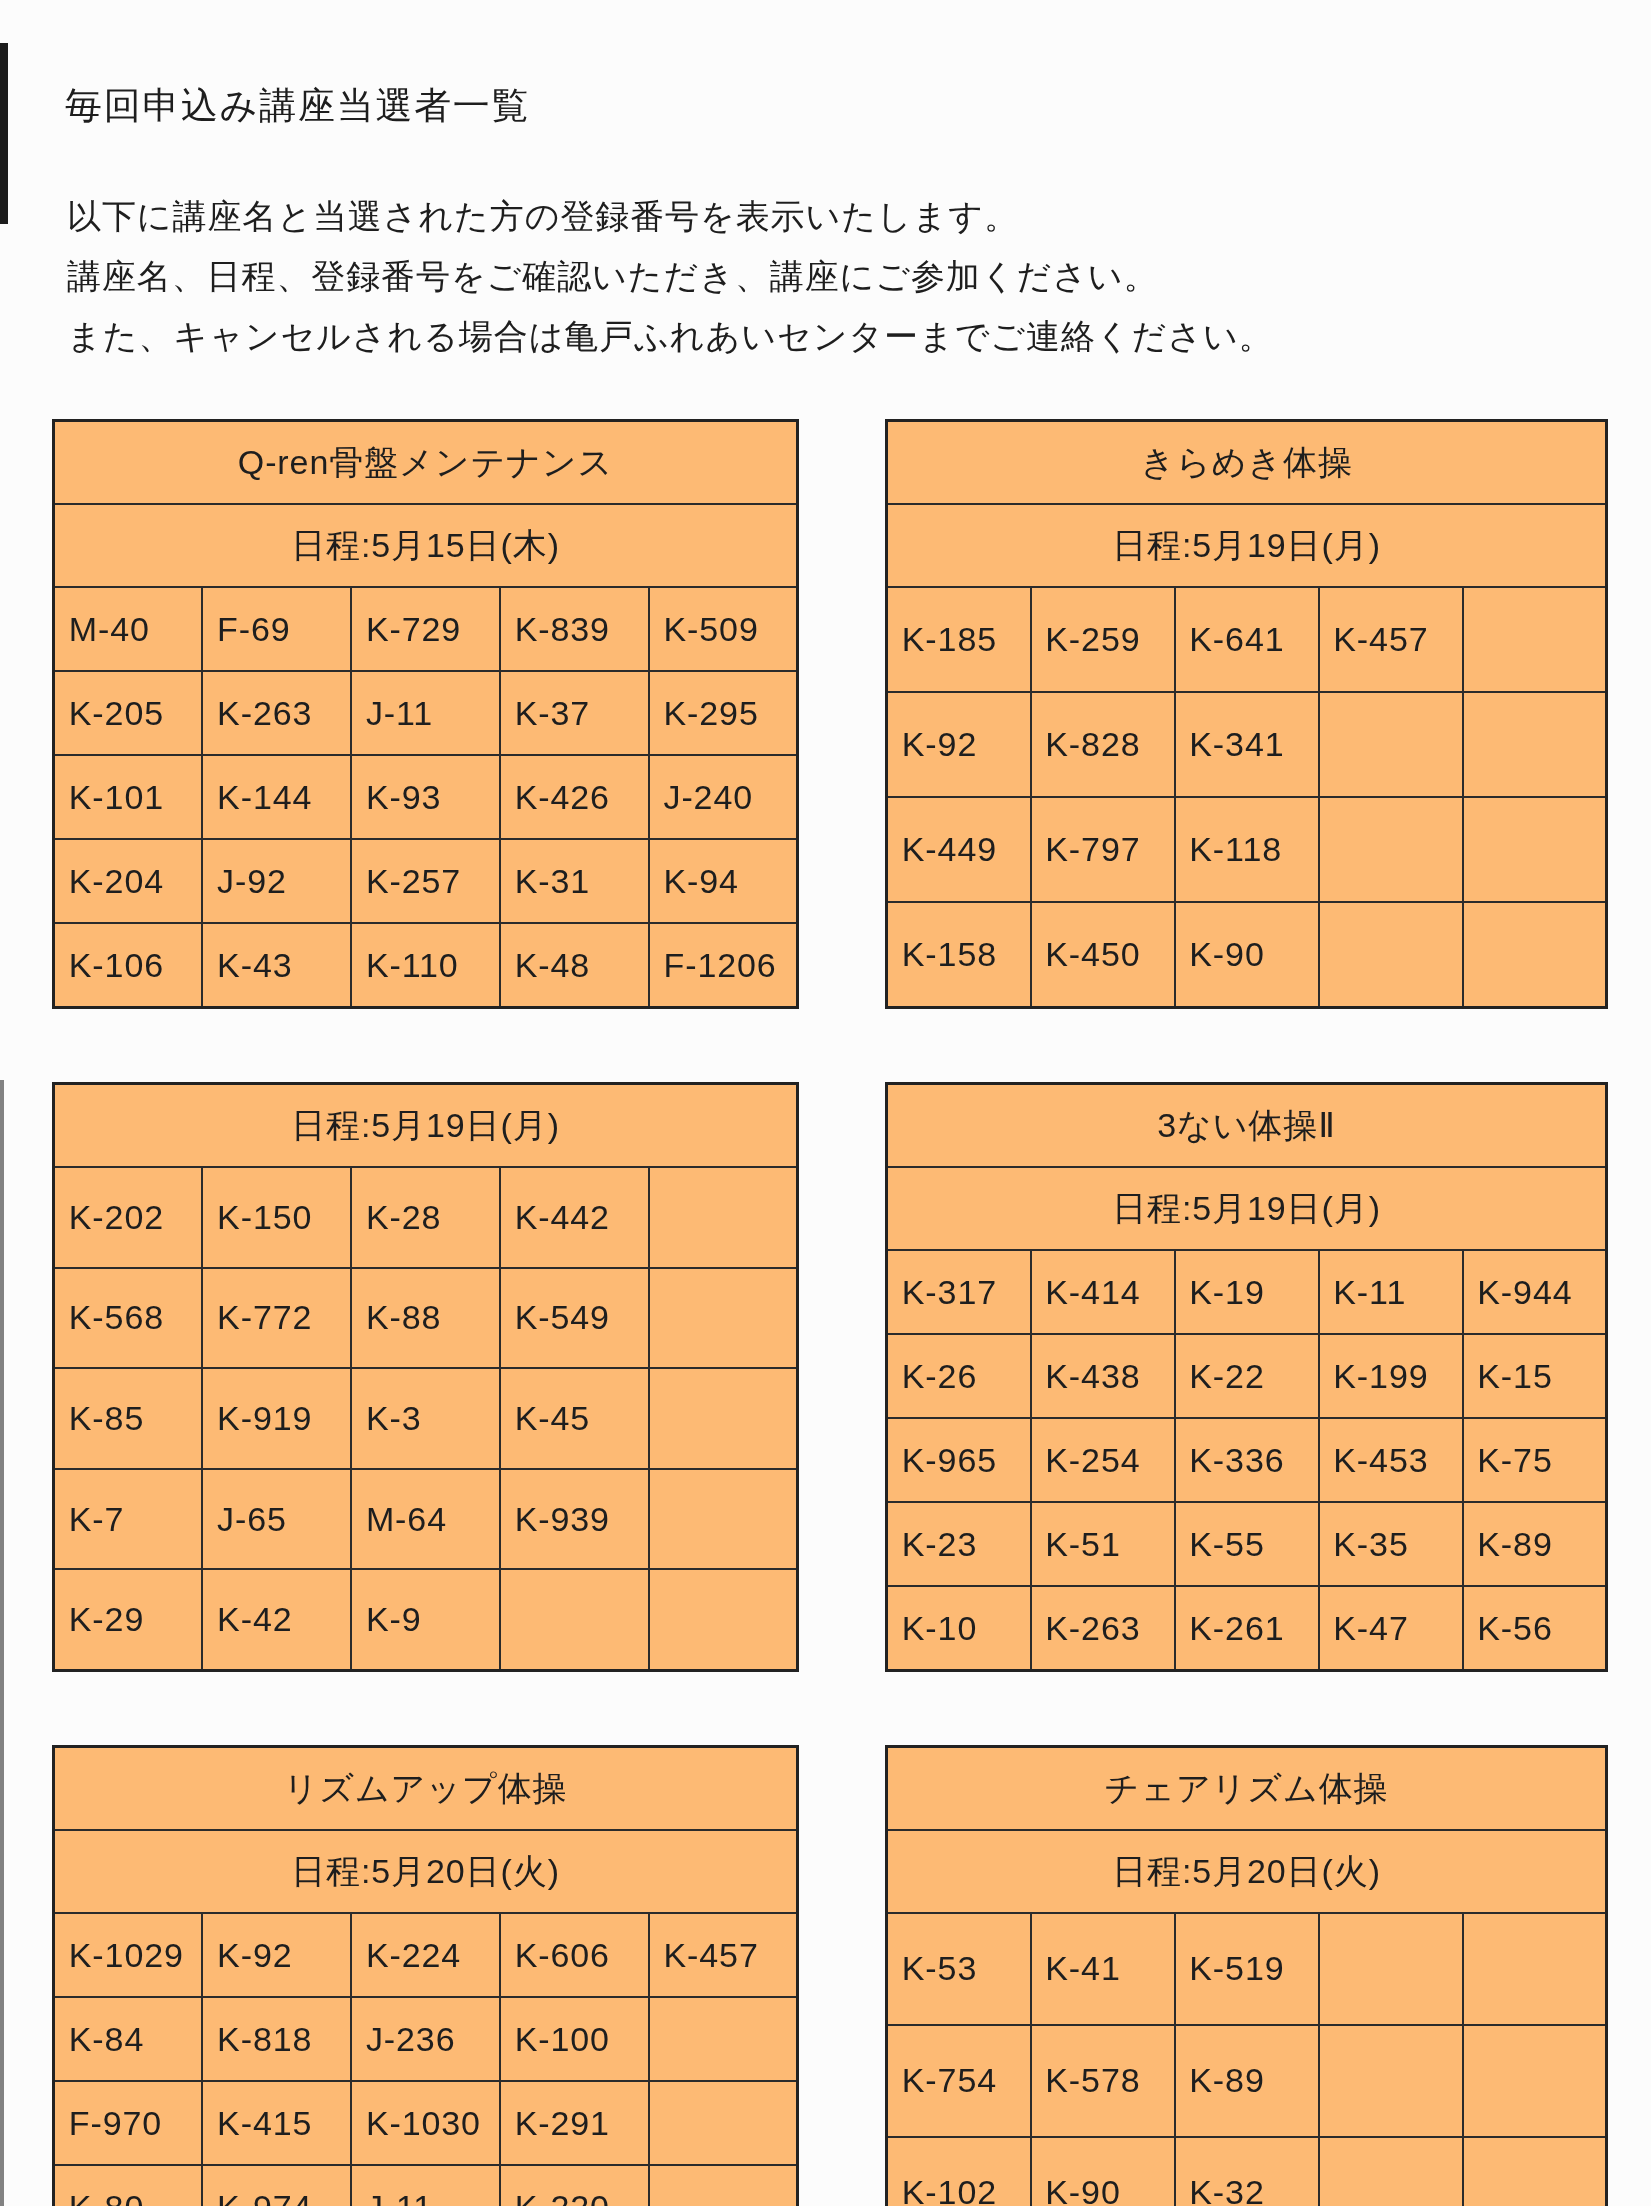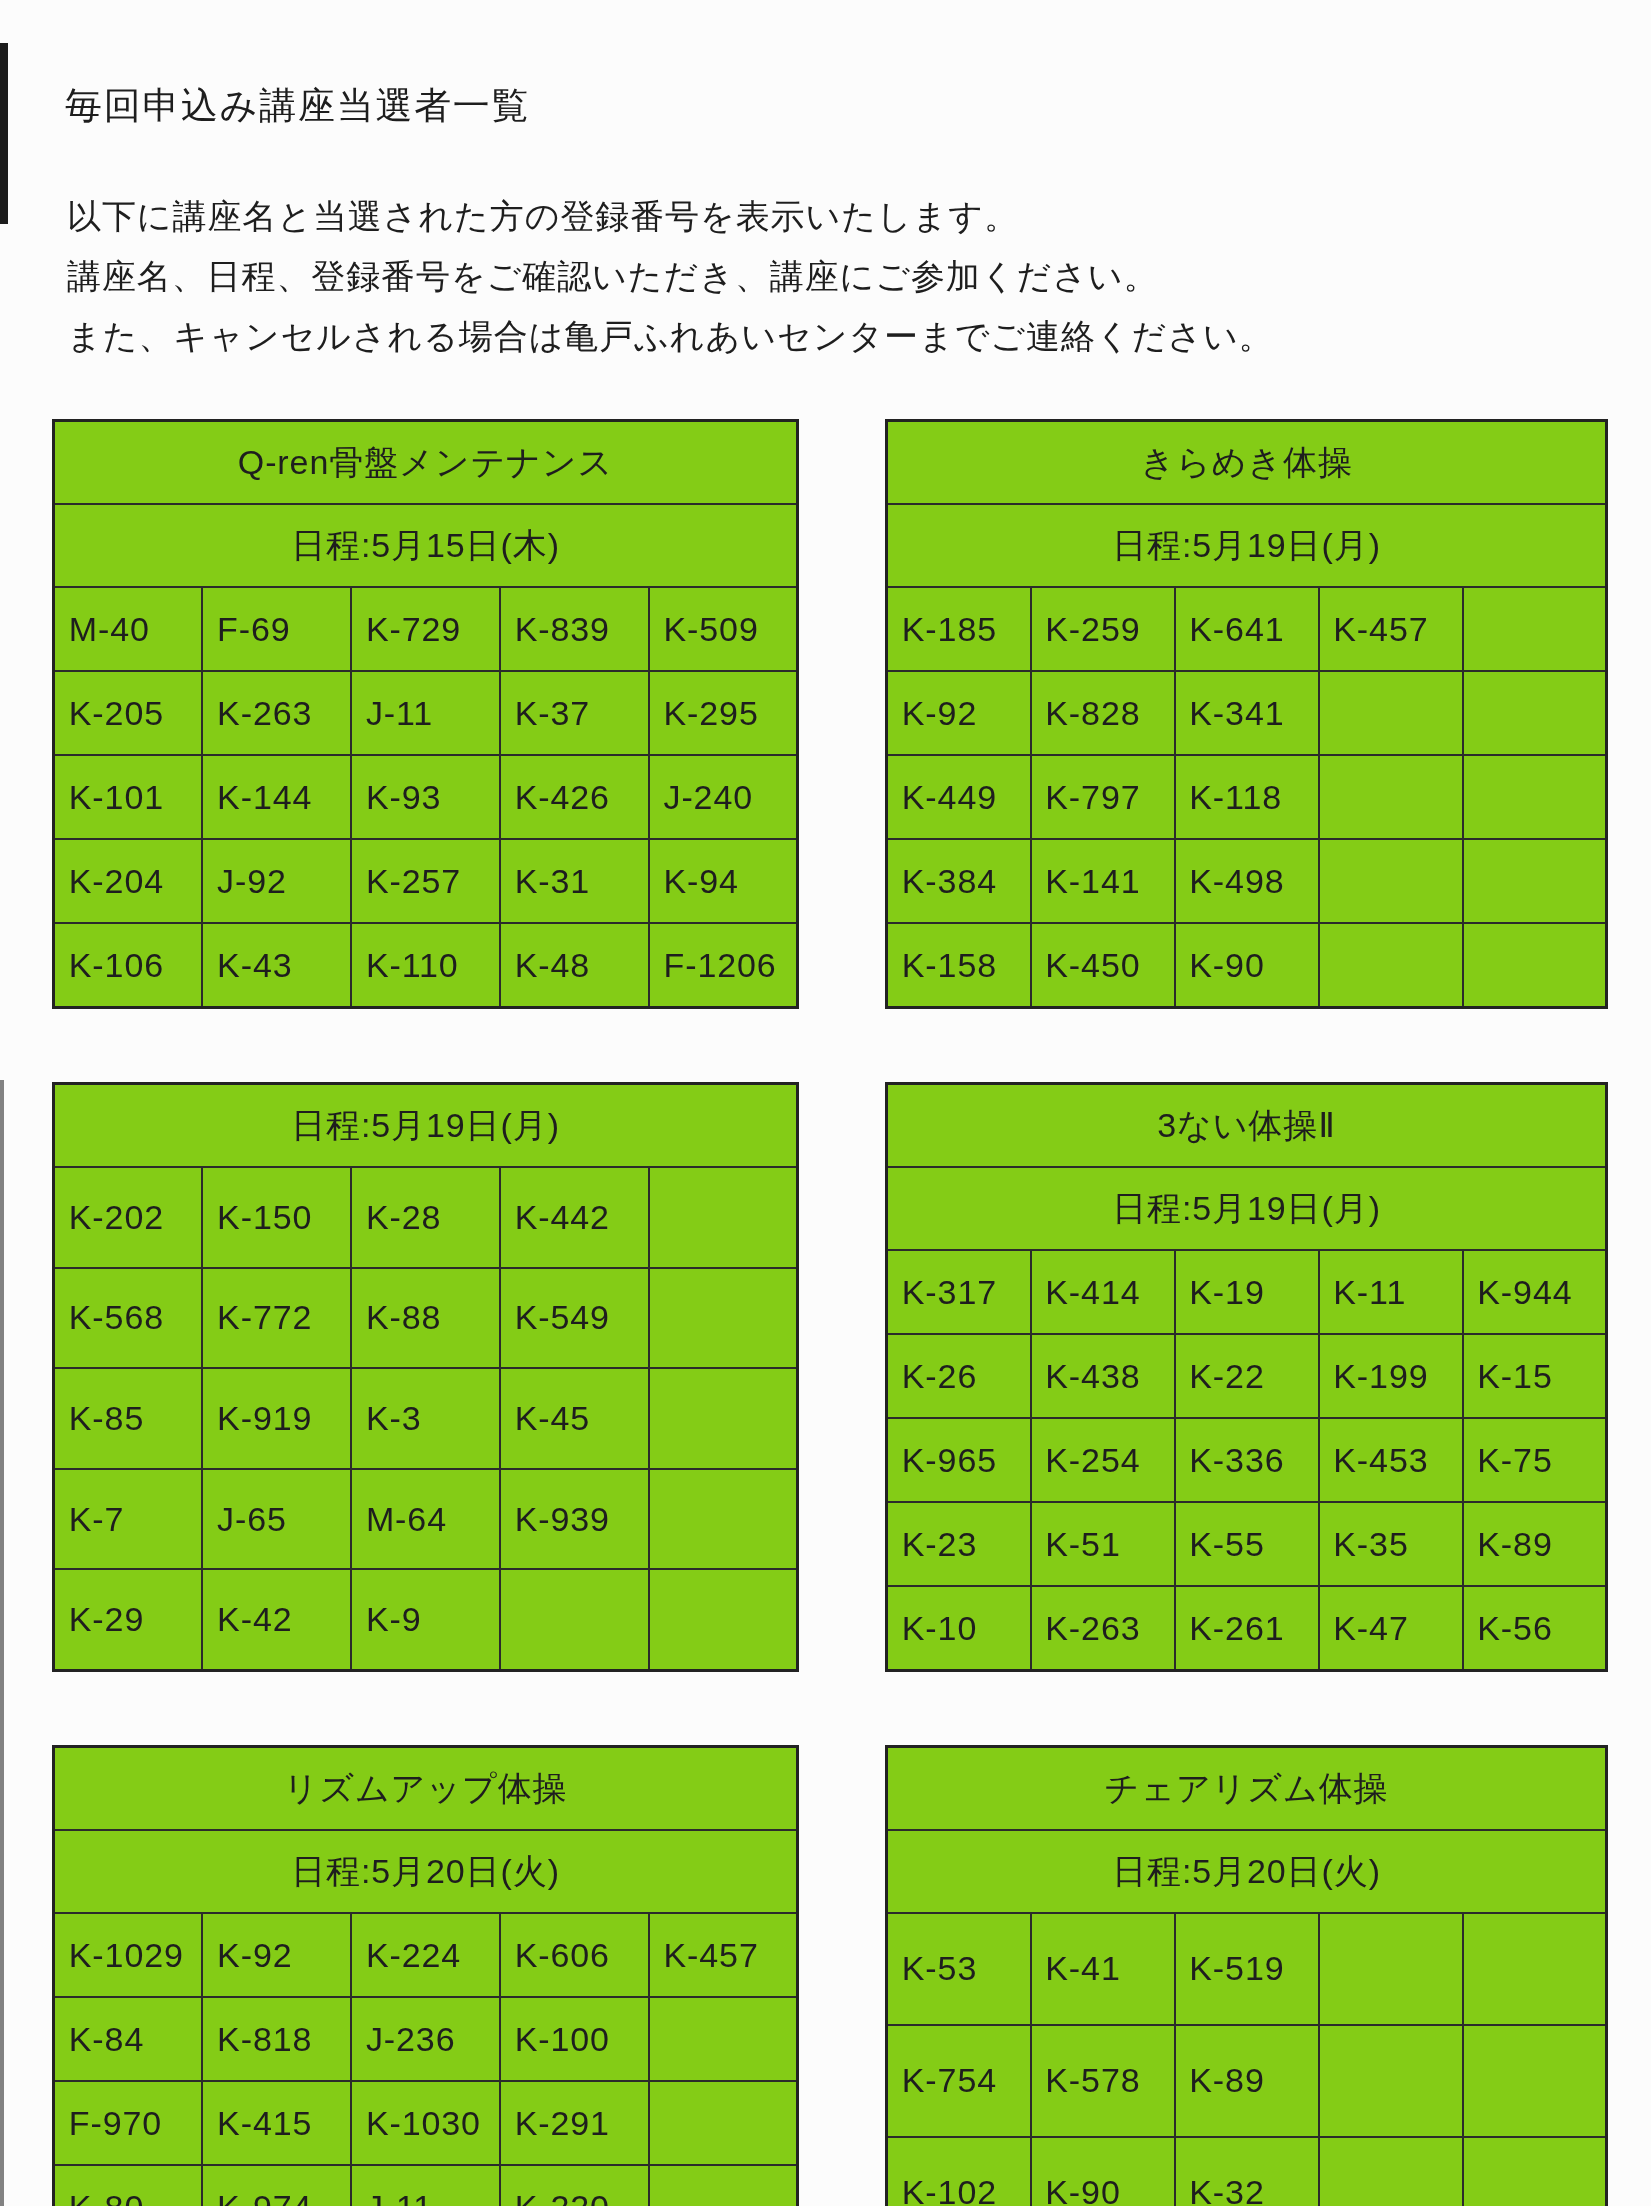--- a/index.html
+++ b/index.html
@@ -33,21 +33,21 @@
     display: grid;
     grid-template-columns: 747px 723px;
     column-gap: 86px;
     row-gap: 73px;
     margin: 53px 0 0 52px;
   }
   table.course-table {
     border-collapse: collapse;
     table-layout: fixed;
     width: 100%;
-    background: #84cc16;
+    background: #fdba74;
   }
   table.course-table th,
   table.course-table td {
     border: 2.6px solid #2b2b2b;
     font-weight: normal;
   }
   table.course-table { border: 3.4px solid #222; }
   th.course-title, th.course-date {
     height: 79px;
     font-size: 34px;
@@ -173,27 +173,20 @@
           <td class="winner-cell"></td>
         </tr>
         <tr>
           <td class="winner-cell">K-449</td>
           <td class="winner-cell">K-797</td>
           <td class="winner-cell">K-118</td>
           <td class="winner-cell"></td>
           <td class="winner-cell"></td>
         </tr>
         <tr>
-          <td class="winner-cell">K-384</td>
-          <td class="winner-cell">K-141</td>
-          <td class="winner-cell">K-498</td>
-          <td class="winner-cell"></td>
-          <td class="winner-cell"></td>
-        </tr>
-        <tr>
           <td class="winner-cell">K-158</td>
           <td class="winner-cell">K-450</td>
           <td class="winner-cell">K-90</td>
           <td class="winner-cell"></td>
           <td class="winner-cell"></td>
         </tr>
       </tbody>
   </table>
 
   <table class="course-table">

